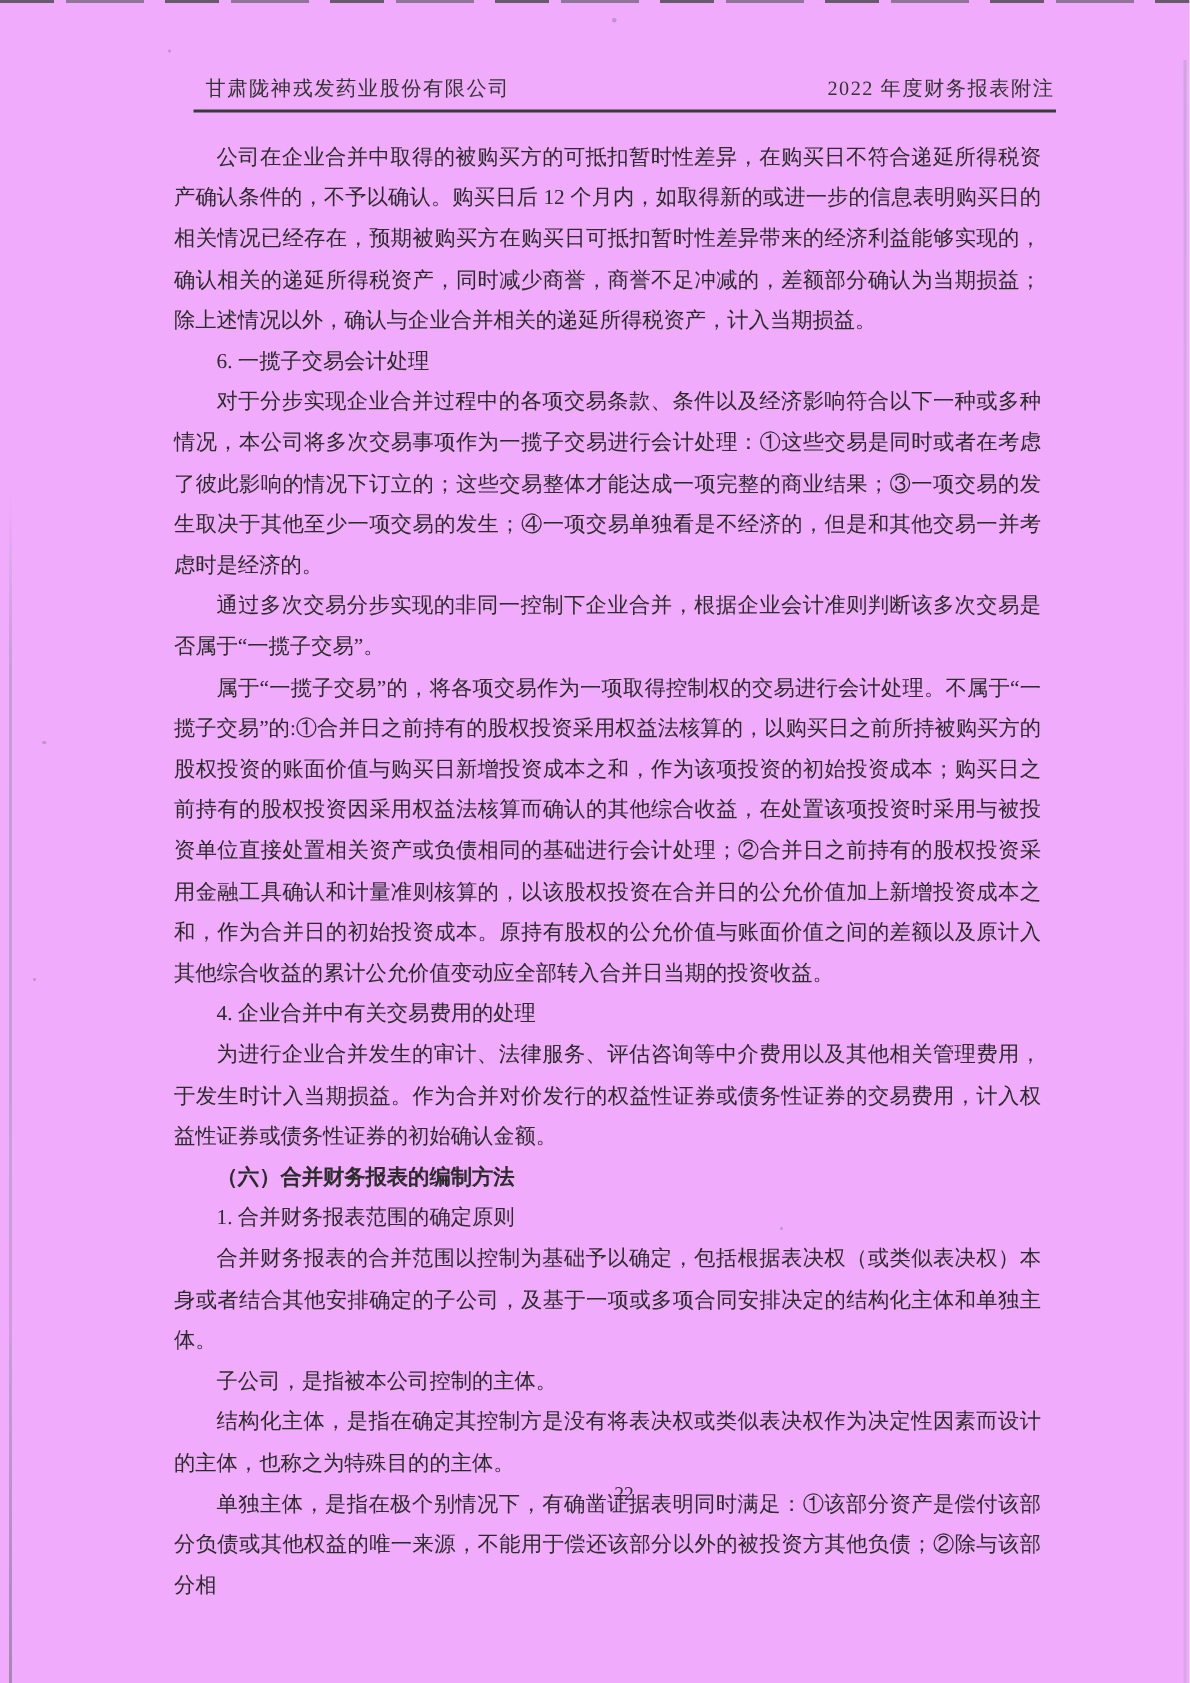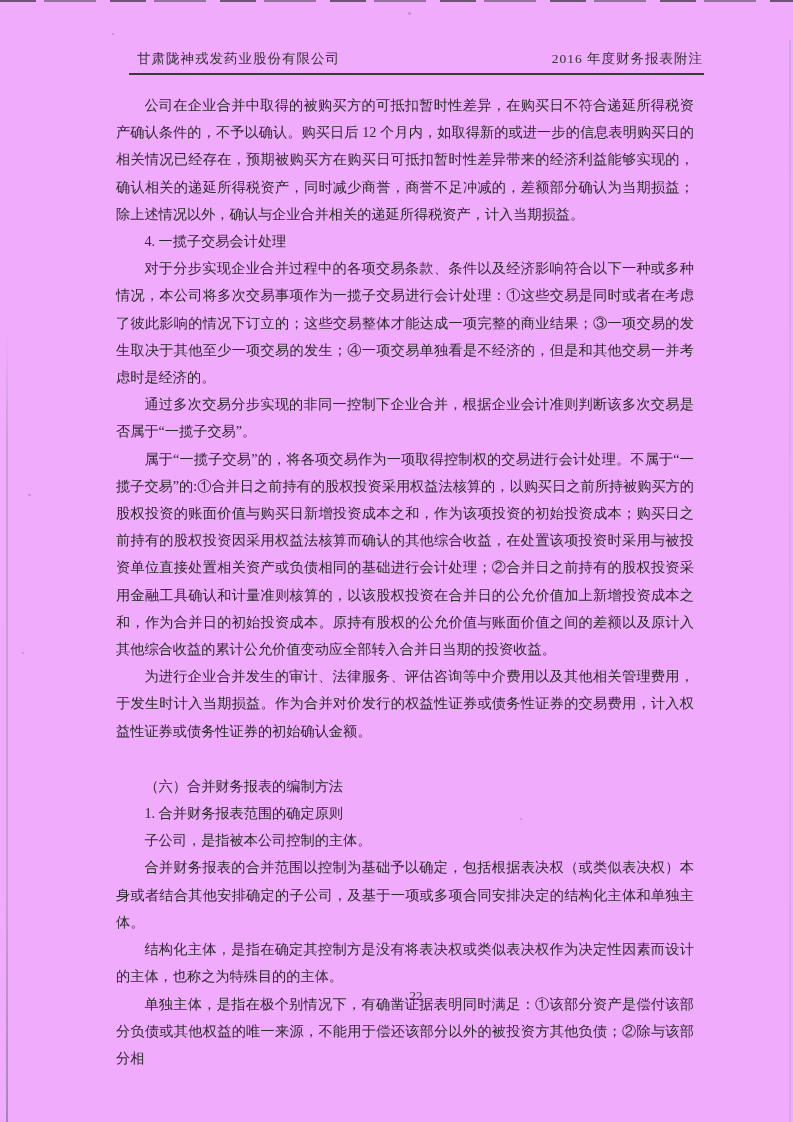--- a/index.html
+++ b/index.html
@@ -64,21 +64,21 @@
     font-size: 14.2px;
     line-height: 27.2px;
     text-align: justify;
     text-justify: inter-ideograph;
     color: #2b2b2b;
   }
   .doc-body p {
     margin: 0;
     text-indent: 2em;
   }
-  .doc-body p.bold { font-weight: normal; margin-top: 28px; }
+  .doc-body p.bold { font-weight: bold; }
 
   
   .page-number {
     position: absolute;
     left: 127px; top: 988px; width: 578px;
     text-align: center;
     font-size: 13px; color: #333;
   }
 </style>
 </head>
@@ -90,34 +90,35 @@
   <div class="scan-edge-left"></div>
   <div class="scan-edge-right"></div>
   <div class="speck s1"></div>
   <div class="speck s2"></div>
   <div class="speck s3"></div>
   <div class="speck s4"></div>
   <div class="speck s5"></div>
 
   <div class="header">
     <span>甘肃陇神戎发药业股份有限公司</span>
-    <span>2016 年度财务报表附注</span>
+    <span>2022 年度财务报表附注</span>
   </div>
   <div class="header-rule"></div>
 
   <div class="doc-body">
     <p>公司在企业合并中取得的被购买方的可抵扣暂时性差异，在购买日不符合递延所得税资产确认条件的，不予以确认。购买日后 12 个月内，如取得新的或进一步的信息表明购买日的相关情况已经存在，预期被购买方在购买日可抵扣暂时性差异带来的经济利益能够实现的，确认相关的递延所得税资产，同时减少商誉，商誉不足冲减的，差额部分确认为当期损益；除上述情况以外，确认与企业合并相关的递延所得税资产，计入当期损益。</p>
-    <p>4. 一揽子交易会计处理</p>
+    <p>6. 一揽子交易会计处理</p>
     <p>对于分步实现企业合并过程中的各项交易条款、条件以及经济影响符合以下一种或多种情况，本公司将多次交易事项作为一揽子交易进行会计处理：①这些交易是同时或者在考虑了彼此影响的情况下订立的；这些交易整体才能达成一项完整的商业结果；③一项交易的发生取决于其他至少一项交易的发生；④一项交易单独看是不经济的，但是和其他交易一并考虑时是经济的。</p>
     <p>通过多次交易分步实现的非同一控制下企业合并，根据企业会计准则判断该多次交易是否属于“一揽子交易”。</p>
     <p>属于“一揽子交易”的，将各项交易作为一项取得控制权的交易进行会计处理。不属于“一揽子交易”的:①合并日之前持有的股权投资采用权益法核算的，以购买日之前所持被购买方的股权投资的账面价值与购买日新增投资成本之和，作为该项投资的初始投资成本；购买日之前持有的股权投资因采用权益法核算而确认的其他综合收益，在处置该项投资时采用与被投资单位直接处置相关资产或负债相同的基础进行会计处理；②合并日之前持有的股权投资采用金融工具确认和计量准则核算的，以该股权投资在合并日的公允价值加上新增投资成本之和，作为合并日的初始投资成本。原持有股权的公允价值与账面价值之间的差额以及原计入其他综合收益的累计公允价值变动应全部转入合并日当期的投资收益。</p>
+    <p>4. 企业合并中有关交易费用的处理</p>
     <p>为进行企业合并发生的审计、法律服务、评估咨询等中介费用以及其他相关管理费用，于发生时计入当期损益。作为合并对价发行的权益性证券或债务性证券的交易费用，计入权益性证券或债务性证券的初始确认金额。</p>
     <p class="bold">（六）合并财务报表的编制方法</p>
     <p>1. 合并财务报表范围的确定原则</p>
+    <p>合并财务报表的合并范围以控制为基础予以确定，包括根据表决权（或类似表决权）本身或者结合其他安排确定的子公司，及基于一项或多项合同安排决定的结构化主体和单独主体。</p>
     <p>子公司，是指被本公司控制的主体。</p>
-    <p>合并财务报表的合并范围以控制为基础予以确定，包括根据表决权（或类似表决权）本身或者结合其他安排确定的子公司，及基于一项或多项合同安排决定的结构化主体和单独主体。</p>
     <p>结构化主体，是指在确定其控制方是没有将表决权或类似表决权作为决定性因素而设计的主体，也称之为特殊目的的主体。</p>
     <p>单独主体，是指在极个别情况下，有确凿证据表明同时满足：①该部分资产是偿付该部分负债或其他权益的唯一来源，不能用于偿还该部分以外的被投资方其他负债；②除与该部分相</p>
   </div>
 
   <div class="page-number">22</div>
 
 </div>
 
 </body></html>

